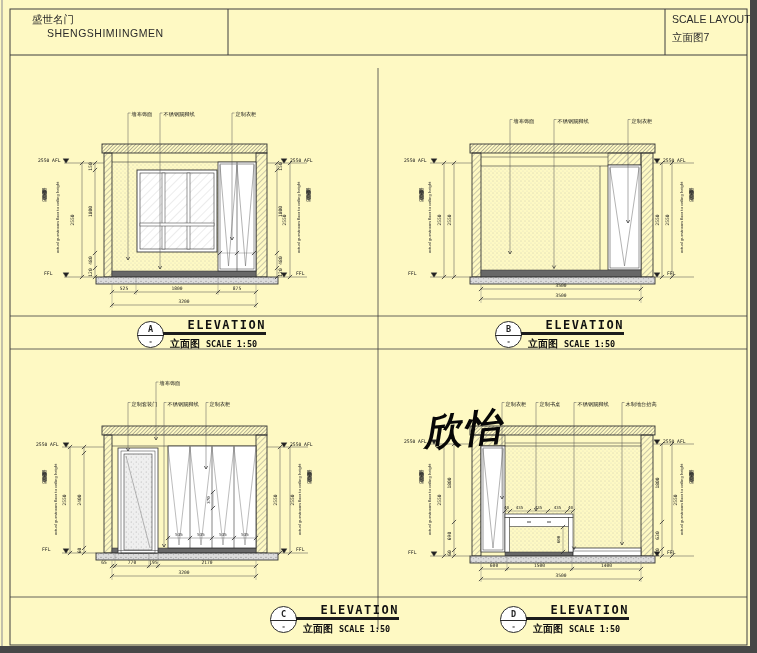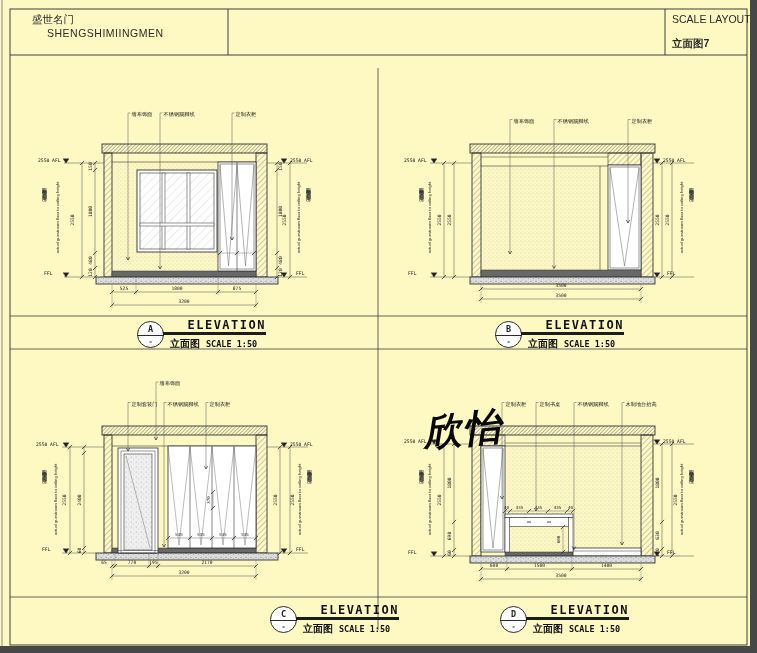--- a/index.html
+++ b/index.html
@@ -488,21 +488,21 @@
       <text class="c" x="539.5" y="405.5">定制书桌</text>
       <text class="c" x="577.5" y="405.5">不锈钢踢脚线</text>
       <text class="c" x="625.5" y="405.5">木制地台抬高</text>
     </g>
   </g>
 </svg>
 
   <div class="abs tbtext" style="left:32px;top:13px;">盛世名门</div>
   <div class="abs tbtext" style="left:32px;top:27px;letter-spacing:0.5px;margin-left:15px;">SHENGSHIMIINGMEN</div>
   <div class="abs tbtext" style="left:672px;top:13px;">SCALE LAYOUT</div>
-  <div class="abs tbtext" style="left:672px;top:37px;font-weight:bold;">立面图7</div>
+  <div class="abs tbtext" style="left:672px;top:31px;">立面图7</div>
 
   <div class="abs tcirc" style="left:137px;top:321px;">
     <div class="tmid"></div>
     <div class="tlet">A</div>
     <div class="tdash">-</div>
   </div>
   <div class="abs tname" style="left:163px;top:318px;width:103px;">ELEVATION</div>
   <div class="abs tbar" style="left:163px;top:332px;width:103px;"></div>
   <div class="abs tsubcn" style="left:170px;top:337px;">立面图</div>
   <div class="abs tsubsc" style="left:206px;top:338.5px;">SCALE 1:50</div>

